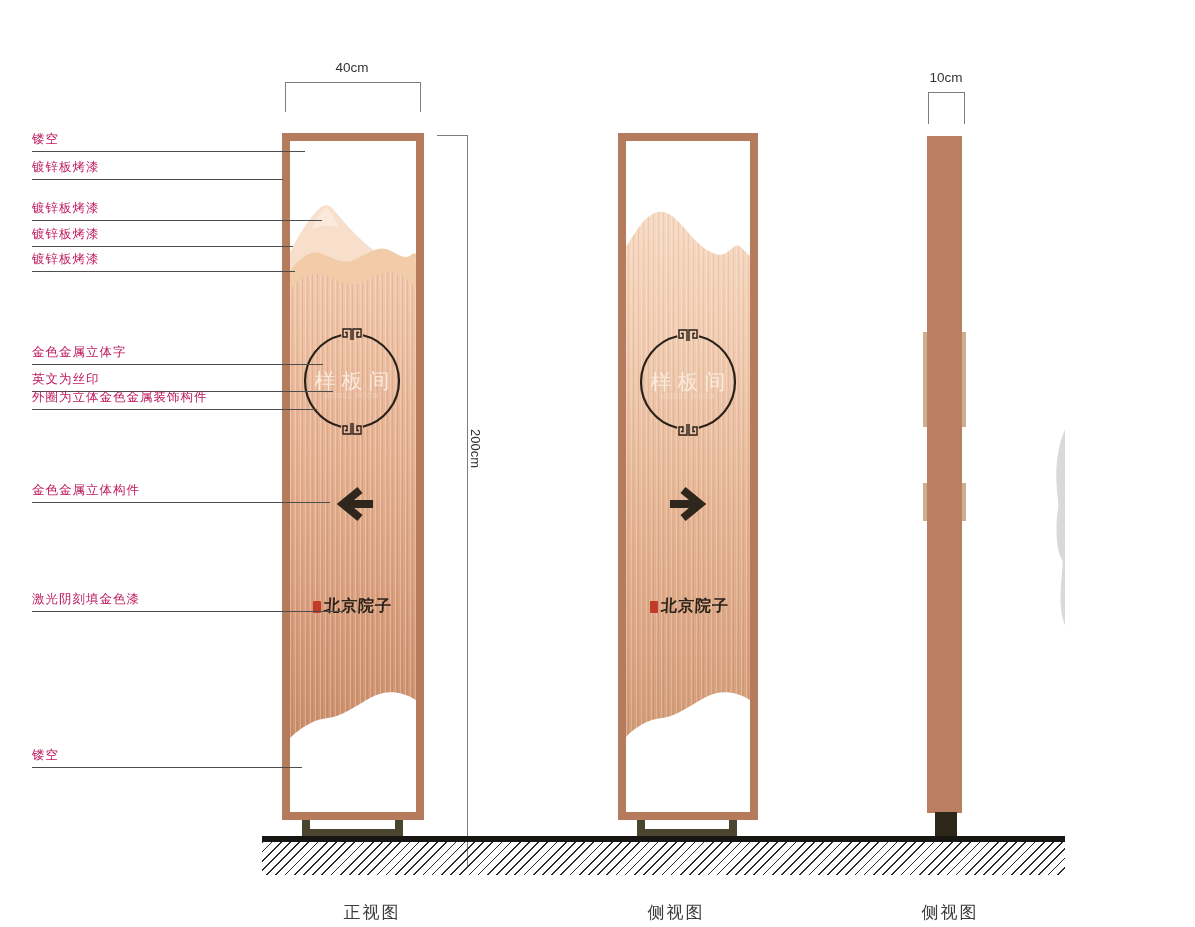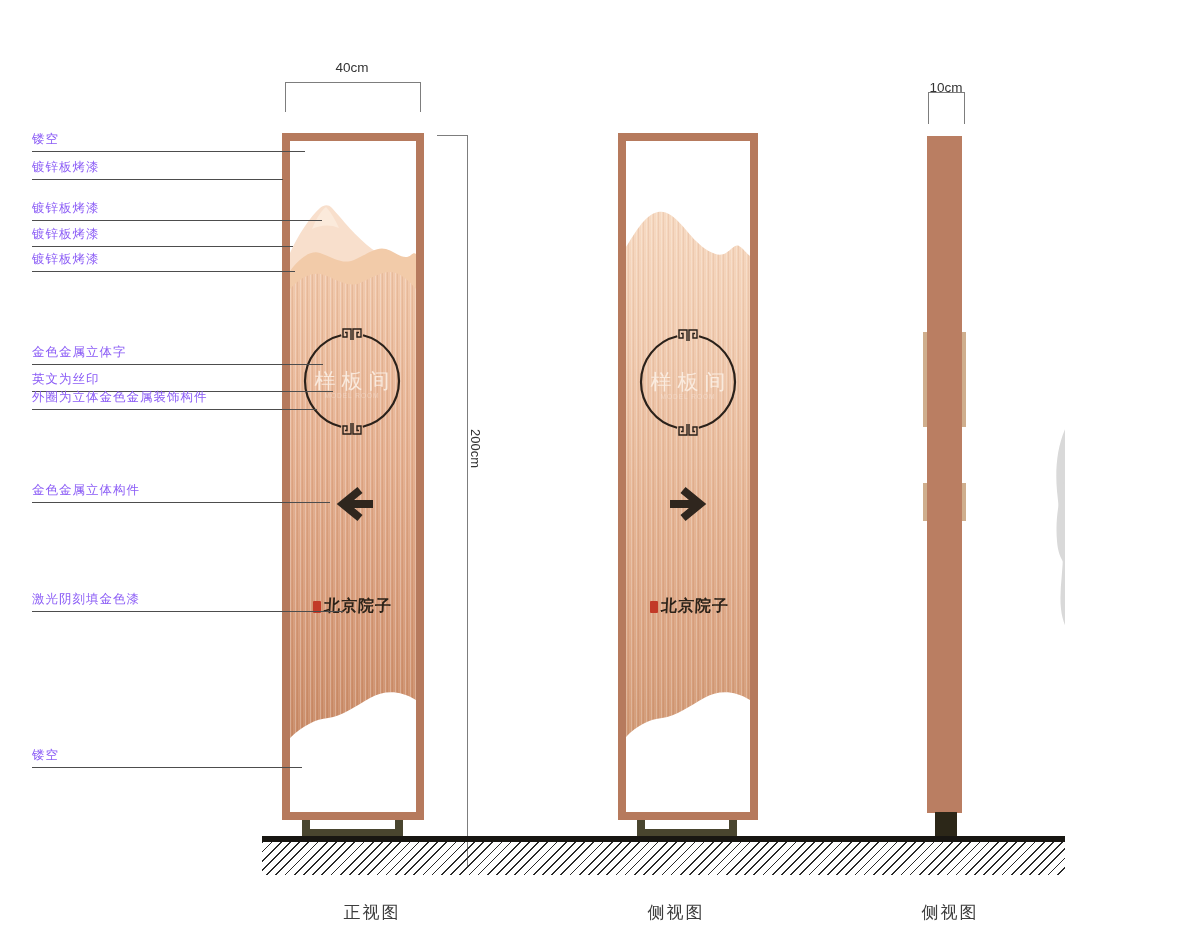--- a/index.html
+++ b/index.html
@@ -1,21 +1,21 @@
 <!DOCTYPE html>
 <html><head>
 <meta charset="utf-8">
 <style>
   html,body{margin:0;padding:0;background:#fff;}
   #canvas{position:relative;width:1065px;height:927px;background:#fff;overflow:hidden;
           font-family:"Liberation Sans","DejaVu Sans",sans-serif;}
   .abs{position:absolute;}
   
   .ann{position:absolute;left:32px;border-bottom:1px solid #4d4d4d;padding-bottom:4px;
-       font-size:12.5px;color:#8b5cf6;letter-spacing:1px;z-index:50;line-height:16px;}
+       font-size:12.5px;color:#be185d;letter-spacing:1px;z-index:50;line-height:16px;}
   
   .dline{position:absolute;background:#7d7d7d;z-index:5;}
   .dimtext{position:absolute;font-size:13.5px;color:#333;text-align:center;z-index:5;}
   
   .frame{position:absolute;border:8px solid #b67a5d;box-sizing:border-box;background:transparent;z-index:20;}
   .interior{position:absolute;z-index:10;}
   .overlay{position:absolute;z-index:25;}
   .panel-name{position:absolute;z-index:26;text-align:center;font-size:21px;letter-spacing:6px;
        color:rgba(252,241,231,0.85);font-weight:400;text-indent:6px;}
   .panel-en{position:absolute;z-index:26;text-align:center;font-size:6.5px;letter-spacing:1px;
@@ -38,21 +38,21 @@
 </head>
 <body>
 
 <div id="canvas">
 
   <div class="dimtext" style="left:322px;top:60px;width:60px;">40cm</div>
   <div class="dline" style="left:285px;top:82px;width:136px;height:1px;"></div>
   <div class="dline" style="left:285px;top:82px;width:1px;height:30px;"></div>
   <div class="dline" style="left:420px;top:82px;width:1px;height:30px;"></div>
 
-  <div class="dimtext" style="left:916px;top:80px;width:60px;">10cm</div>
+  <div class="dimtext" style="left:916px;top:70px;width:60px;">10cm</div>
   <div class="dline" style="left:928px;top:92px;width:37px;height:1px;"></div>
   <div class="dline" style="left:928px;top:92px;width:1px;height:32px;"></div>
   <div class="dline" style="left:964px;top:92px;width:1px;height:32px;"></div>
 
   <div class="dline" style="left:437px;top:135px;width:31px;height:1px;"></div>
   <div class="dline" style="left:467px;top:135px;width:1px;height:731px;"></div>
   <div class="dimtext rot90" style="left:452px;top:441px;width:46px;font-size:13px;">200cm</div>
 
   <svg class="interior" style="left:290px;top:141px;width:126px;height:671px;" viewBox="0 0 126 671" preserveAspectRatio="none">
     <defs>

